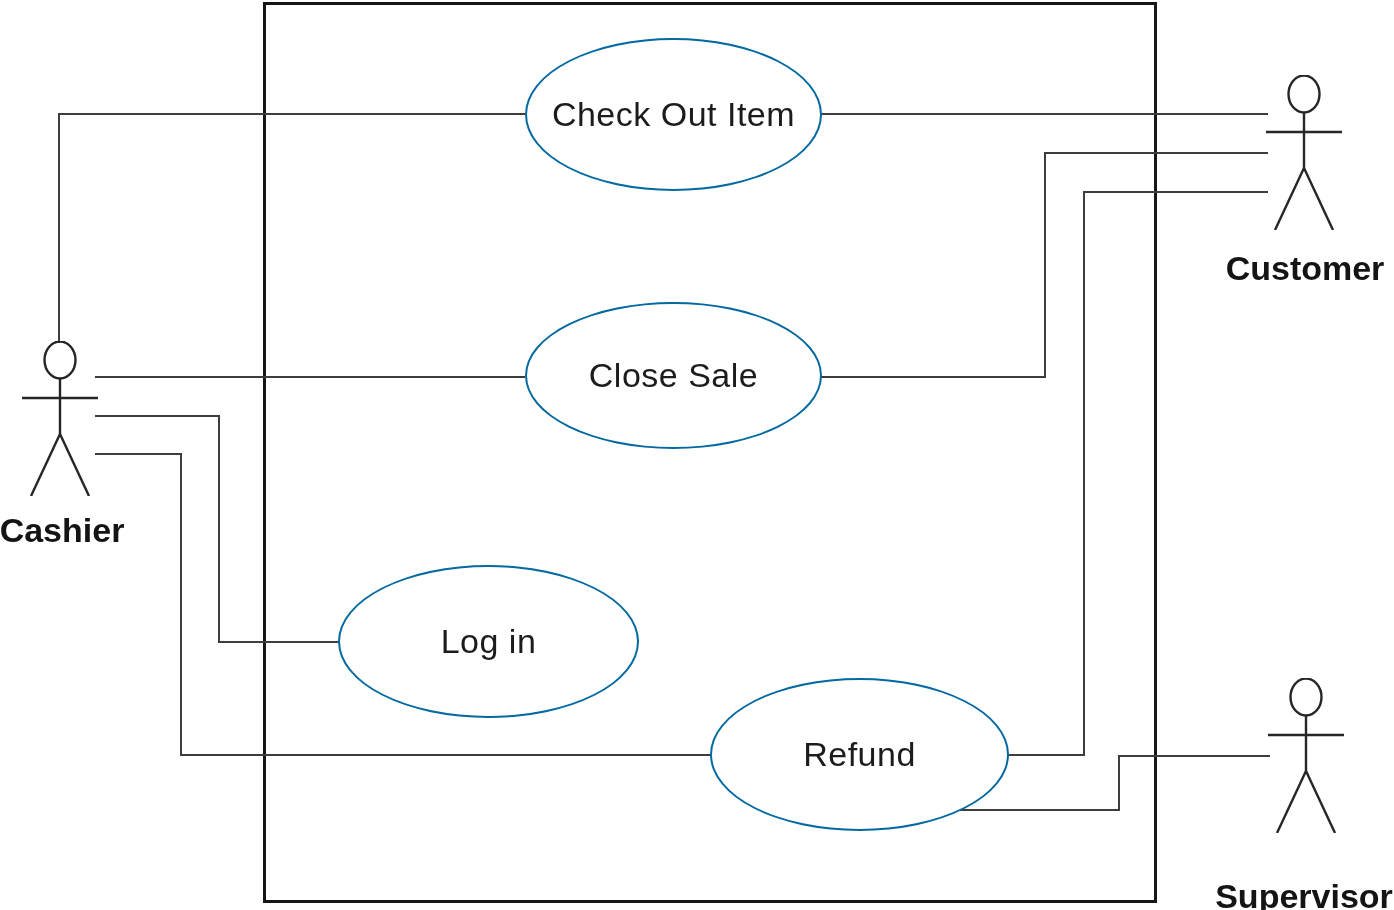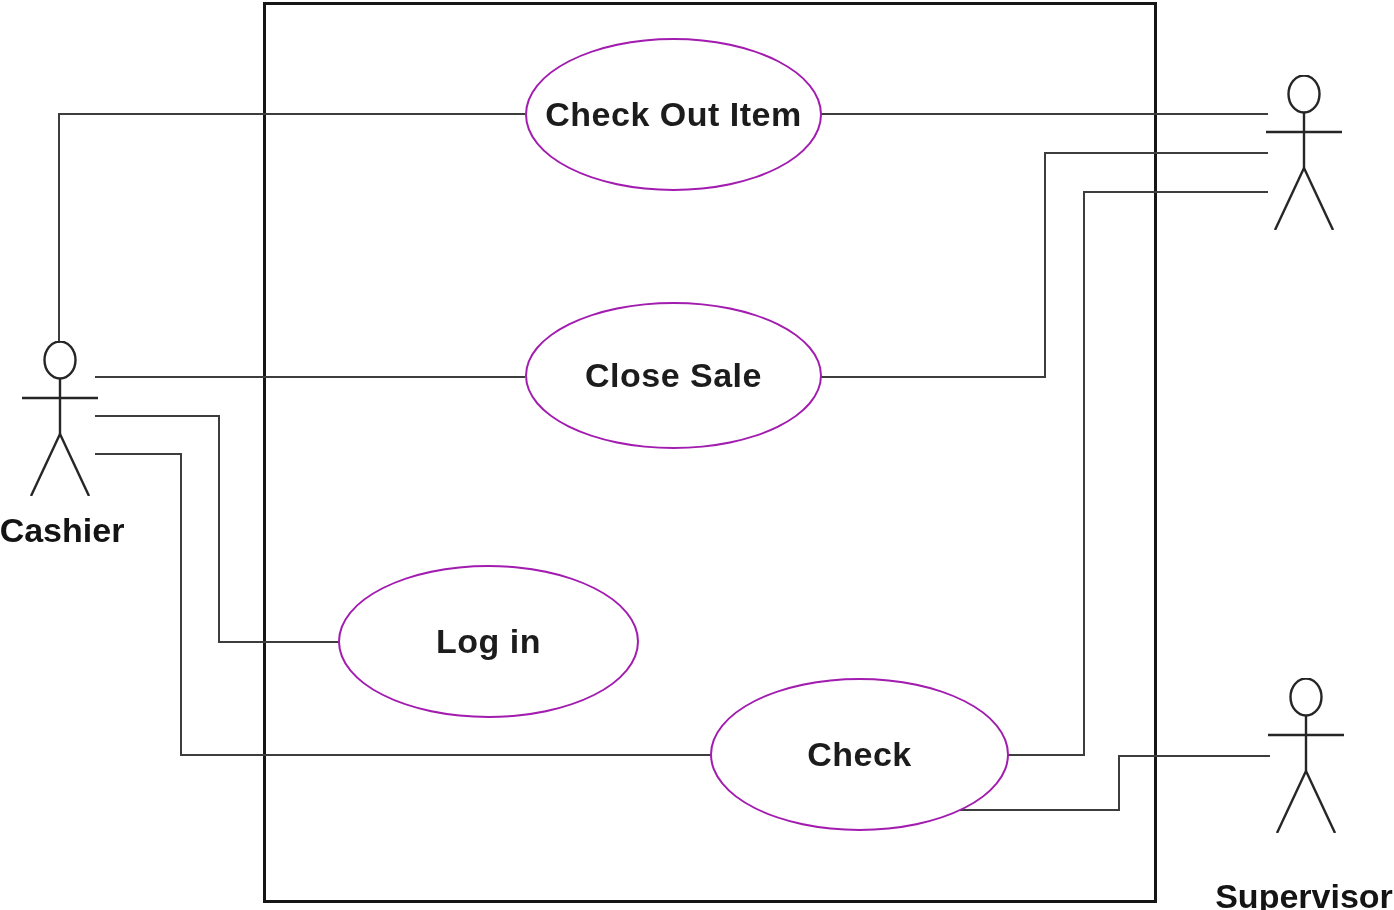--- a/index.html
+++ b/index.html
@@ -11,23 +11,23 @@
   .sys-box{
     position:absolute;left:263px;top:2px;width:894px;height:901px;
     border:3px solid #161616;box-sizing:border-box;background:transparent;
   }
   
   .ln{position:absolute;background:#3d3d3d;}
   .h{height:2px;}
   .v{width:2px;}
   
   .uc{
-    position:absolute;border:2px solid #a21caf;border-radius:50%;
+    position:absolute;border:2px solid #0369a1;border-radius:50%;
     background:#ffffff;box-sizing:border-box;
-    display:flex;align-items:center;justify-content:center;font-weight:bold;
+    display:flex;align-items:center;justify-content:center;
   }
   .uc span{
     font-size:34px;color:#1c1c1c;white-space:nowrap;letter-spacing:0.5px;
   }
   #uc-checkout{left:525px;top:38px;width:297px;height:153px;}
   #uc-closesale{left:525px;top:302px;width:297px;height:147px;}
   #uc-login{left:338px;top:565px;width:301px;height:153px;}
   #uc-refund{left:710px;top:678px;width:299px;height:153px;}
   
   .actor{position:absolute;}
@@ -94,21 +94,21 @@
   <div class="uc" id="uc-checkout">
     <span>Check Out Item</span>
   </div>
   <div class="uc" id="uc-login">
     <span>Log in</span>
   </div>
   <div class="uc" id="uc-closesale">
     <span>Close Sale</span>
   </div>
   <div class="uc" id="uc-refund">
-    <span>Check</span>
+    <span>Refund</span>
   </div>
 
   <div class="actor" id="actor-cashier">
     <svg width="78" height="155" viewBox="0 0 78 155">
       <ellipse cx="39" cy="19" rx="15.5" ry="18.5" fill="none" stroke="#262626" stroke-width="2.4"></ellipse>
       <line x1="39" y1="37.5" x2="39" y2="93" stroke="#262626" stroke-width="2.4"></line>
       <line x1="1" y1="57" x2="77" y2="57" stroke="#262626" stroke-width="2.4"></line>
       <line x1="39" y1="93" x2="10" y2="155" stroke="#262626" stroke-width="2.4"></line>
       <line x1="39" y1="93" x2="68" y2="155" stroke="#262626" stroke-width="2.4"></line>
     </svg>
@@ -117,20 +117,21 @@
 
   <div class="actor" id="actor-customer">
     <svg width="78" height="155" viewBox="0 0 78 155">
       <ellipse cx="39" cy="19" rx="15.5" ry="18.5" fill="none" stroke="#262626" stroke-width="2.4"></ellipse>
       <line x1="39" y1="37.5" x2="39" y2="93" stroke="#262626" stroke-width="2.4"></line>
       <line x1="1" y1="57" x2="77" y2="57" stroke="#262626" stroke-width="2.4"></line>
       <line x1="39" y1="93" x2="10" y2="155" stroke="#262626" stroke-width="2.4"></line>
       <line x1="39" y1="93" x2="68" y2="155" stroke="#262626" stroke-width="2.4"></line>
     </svg>
   </div>
+  <div class="actor-label" id="label-customer">Customer</div>
 
   <div class="actor" id="actor-supervisor">
     <svg width="78" height="155" viewBox="0 0 78 155">
       <ellipse cx="39" cy="19" rx="15.5" ry="18.5" fill="none" stroke="#262626" stroke-width="2.4"></ellipse>
       <line x1="39" y1="37.5" x2="39" y2="93" stroke="#262626" stroke-width="2.4"></line>
       <line x1="1" y1="57" x2="77" y2="57" stroke="#262626" stroke-width="2.4"></line>
       <line x1="39" y1="93" x2="10" y2="155" stroke="#262626" stroke-width="2.4"></line>
       <line x1="39" y1="93" x2="68" y2="155" stroke="#262626" stroke-width="2.4"></line>
     </svg>
   </div>

